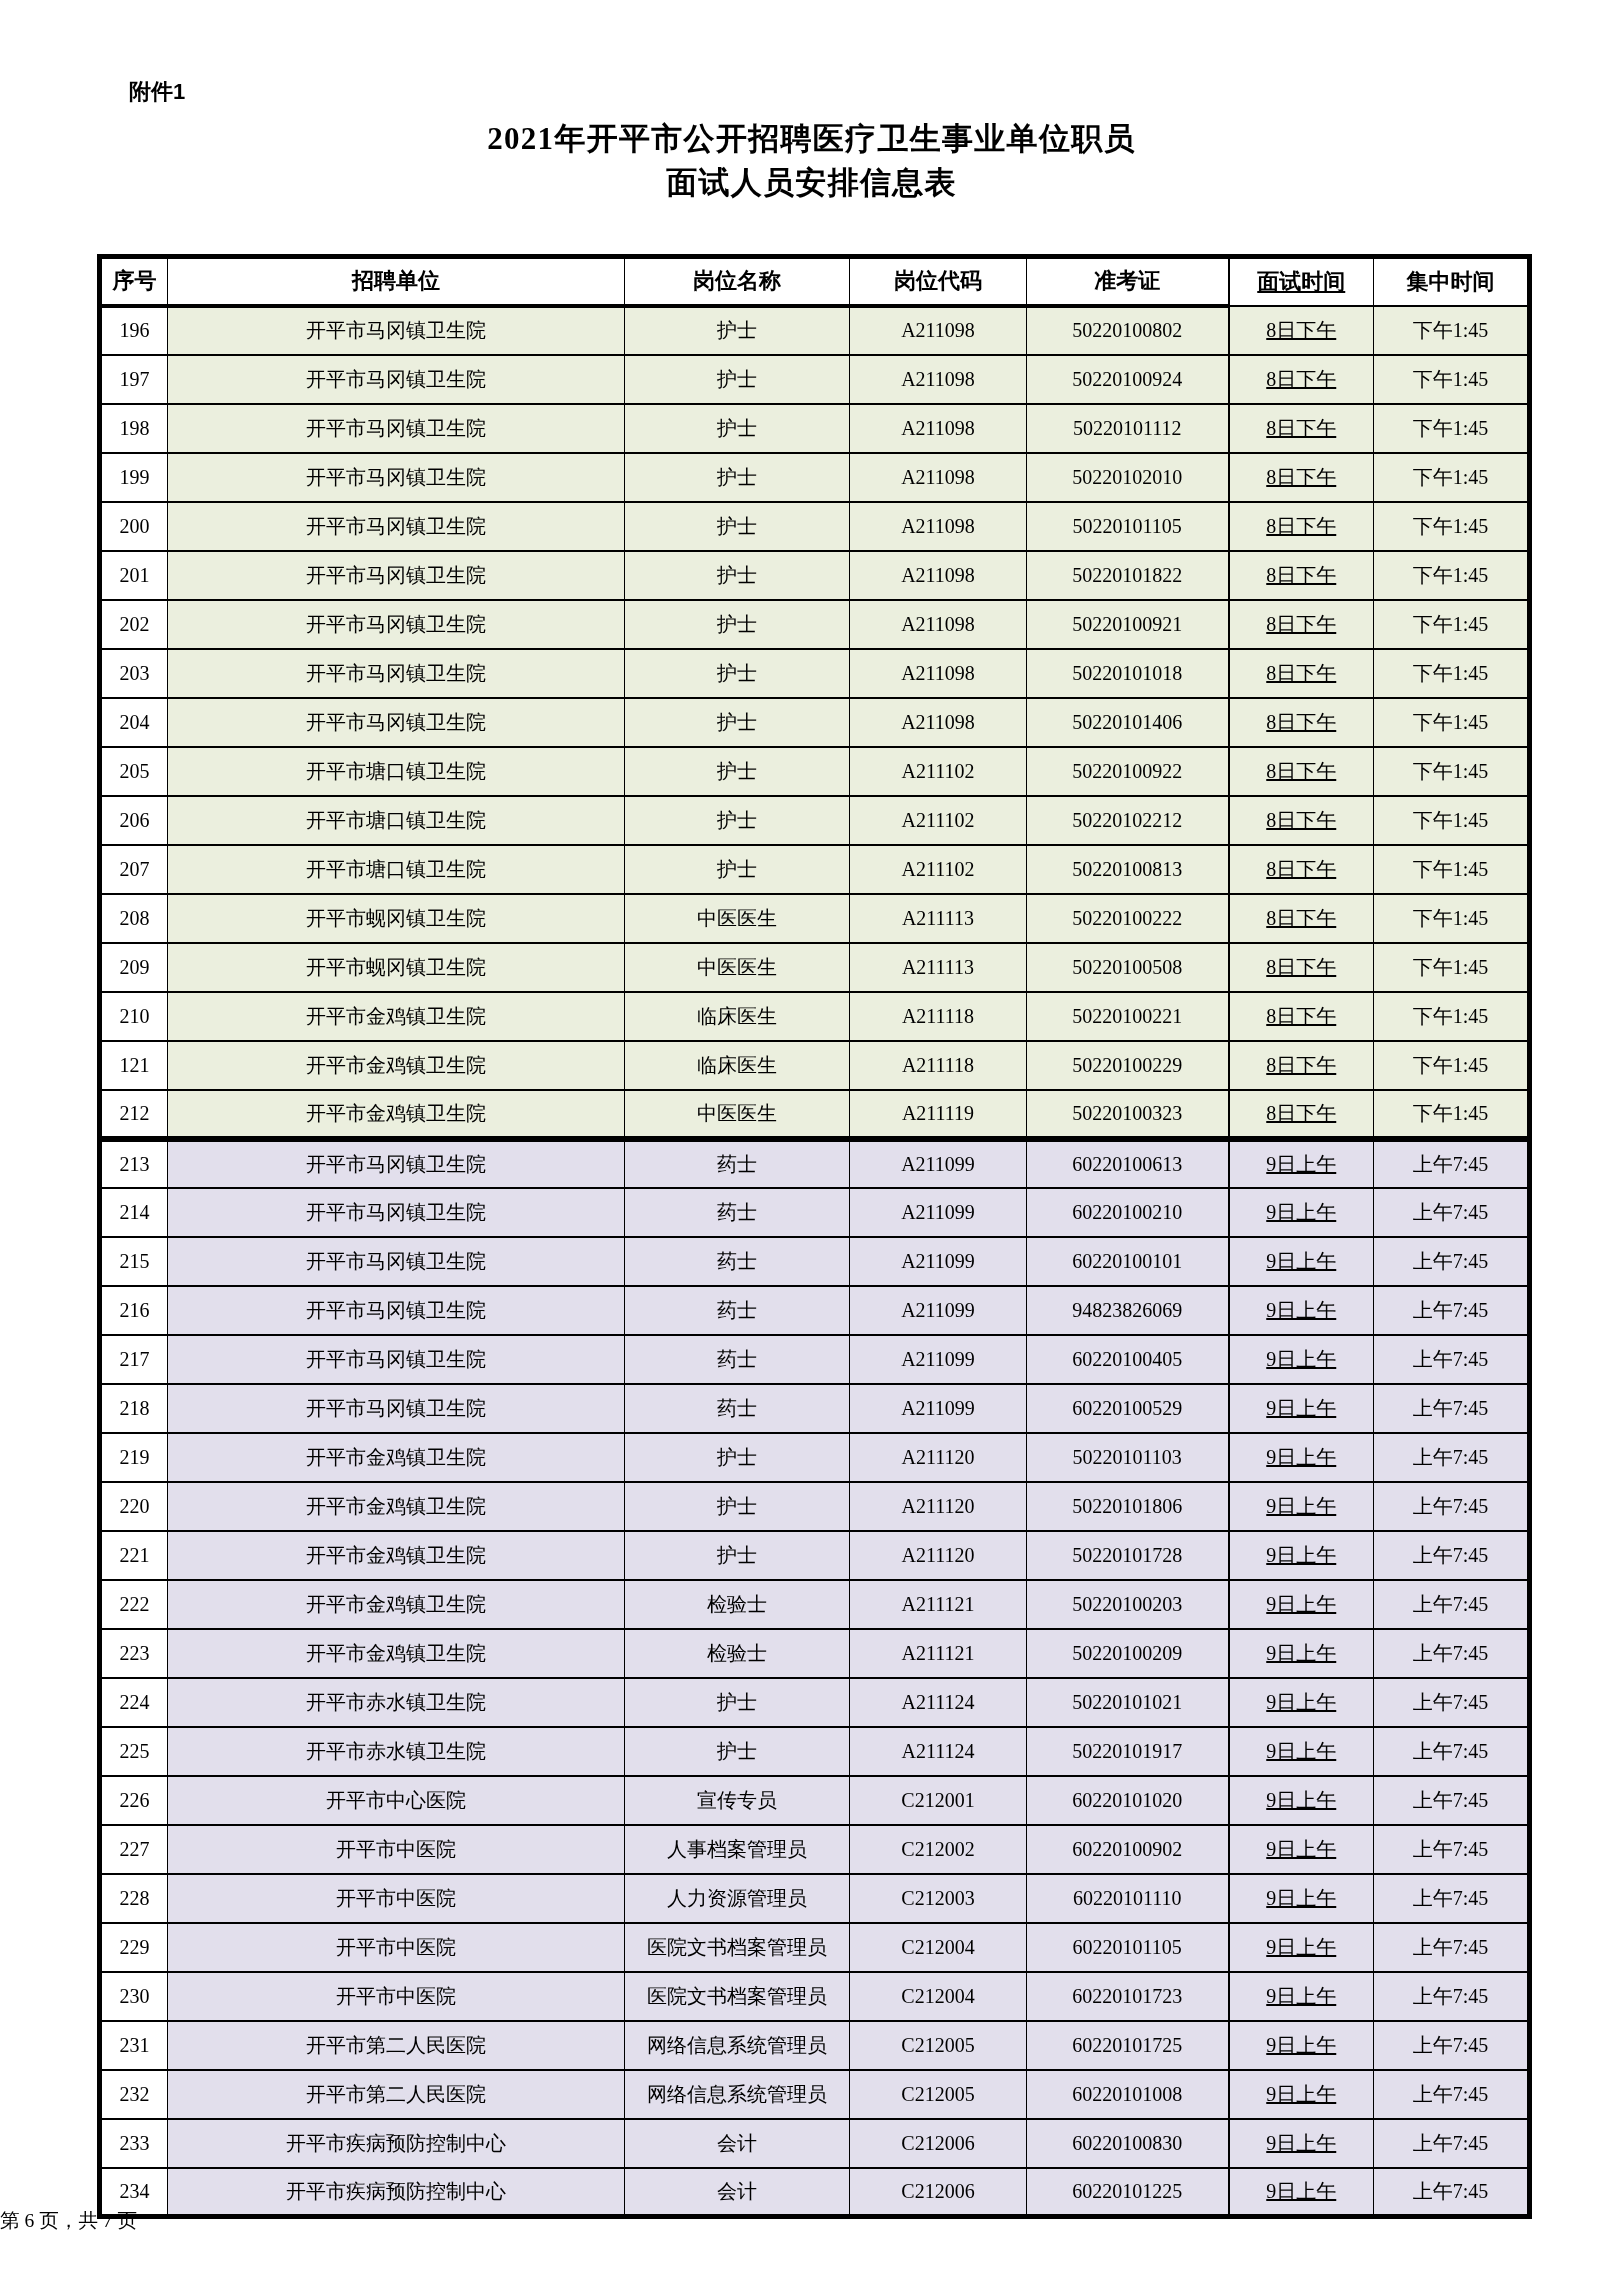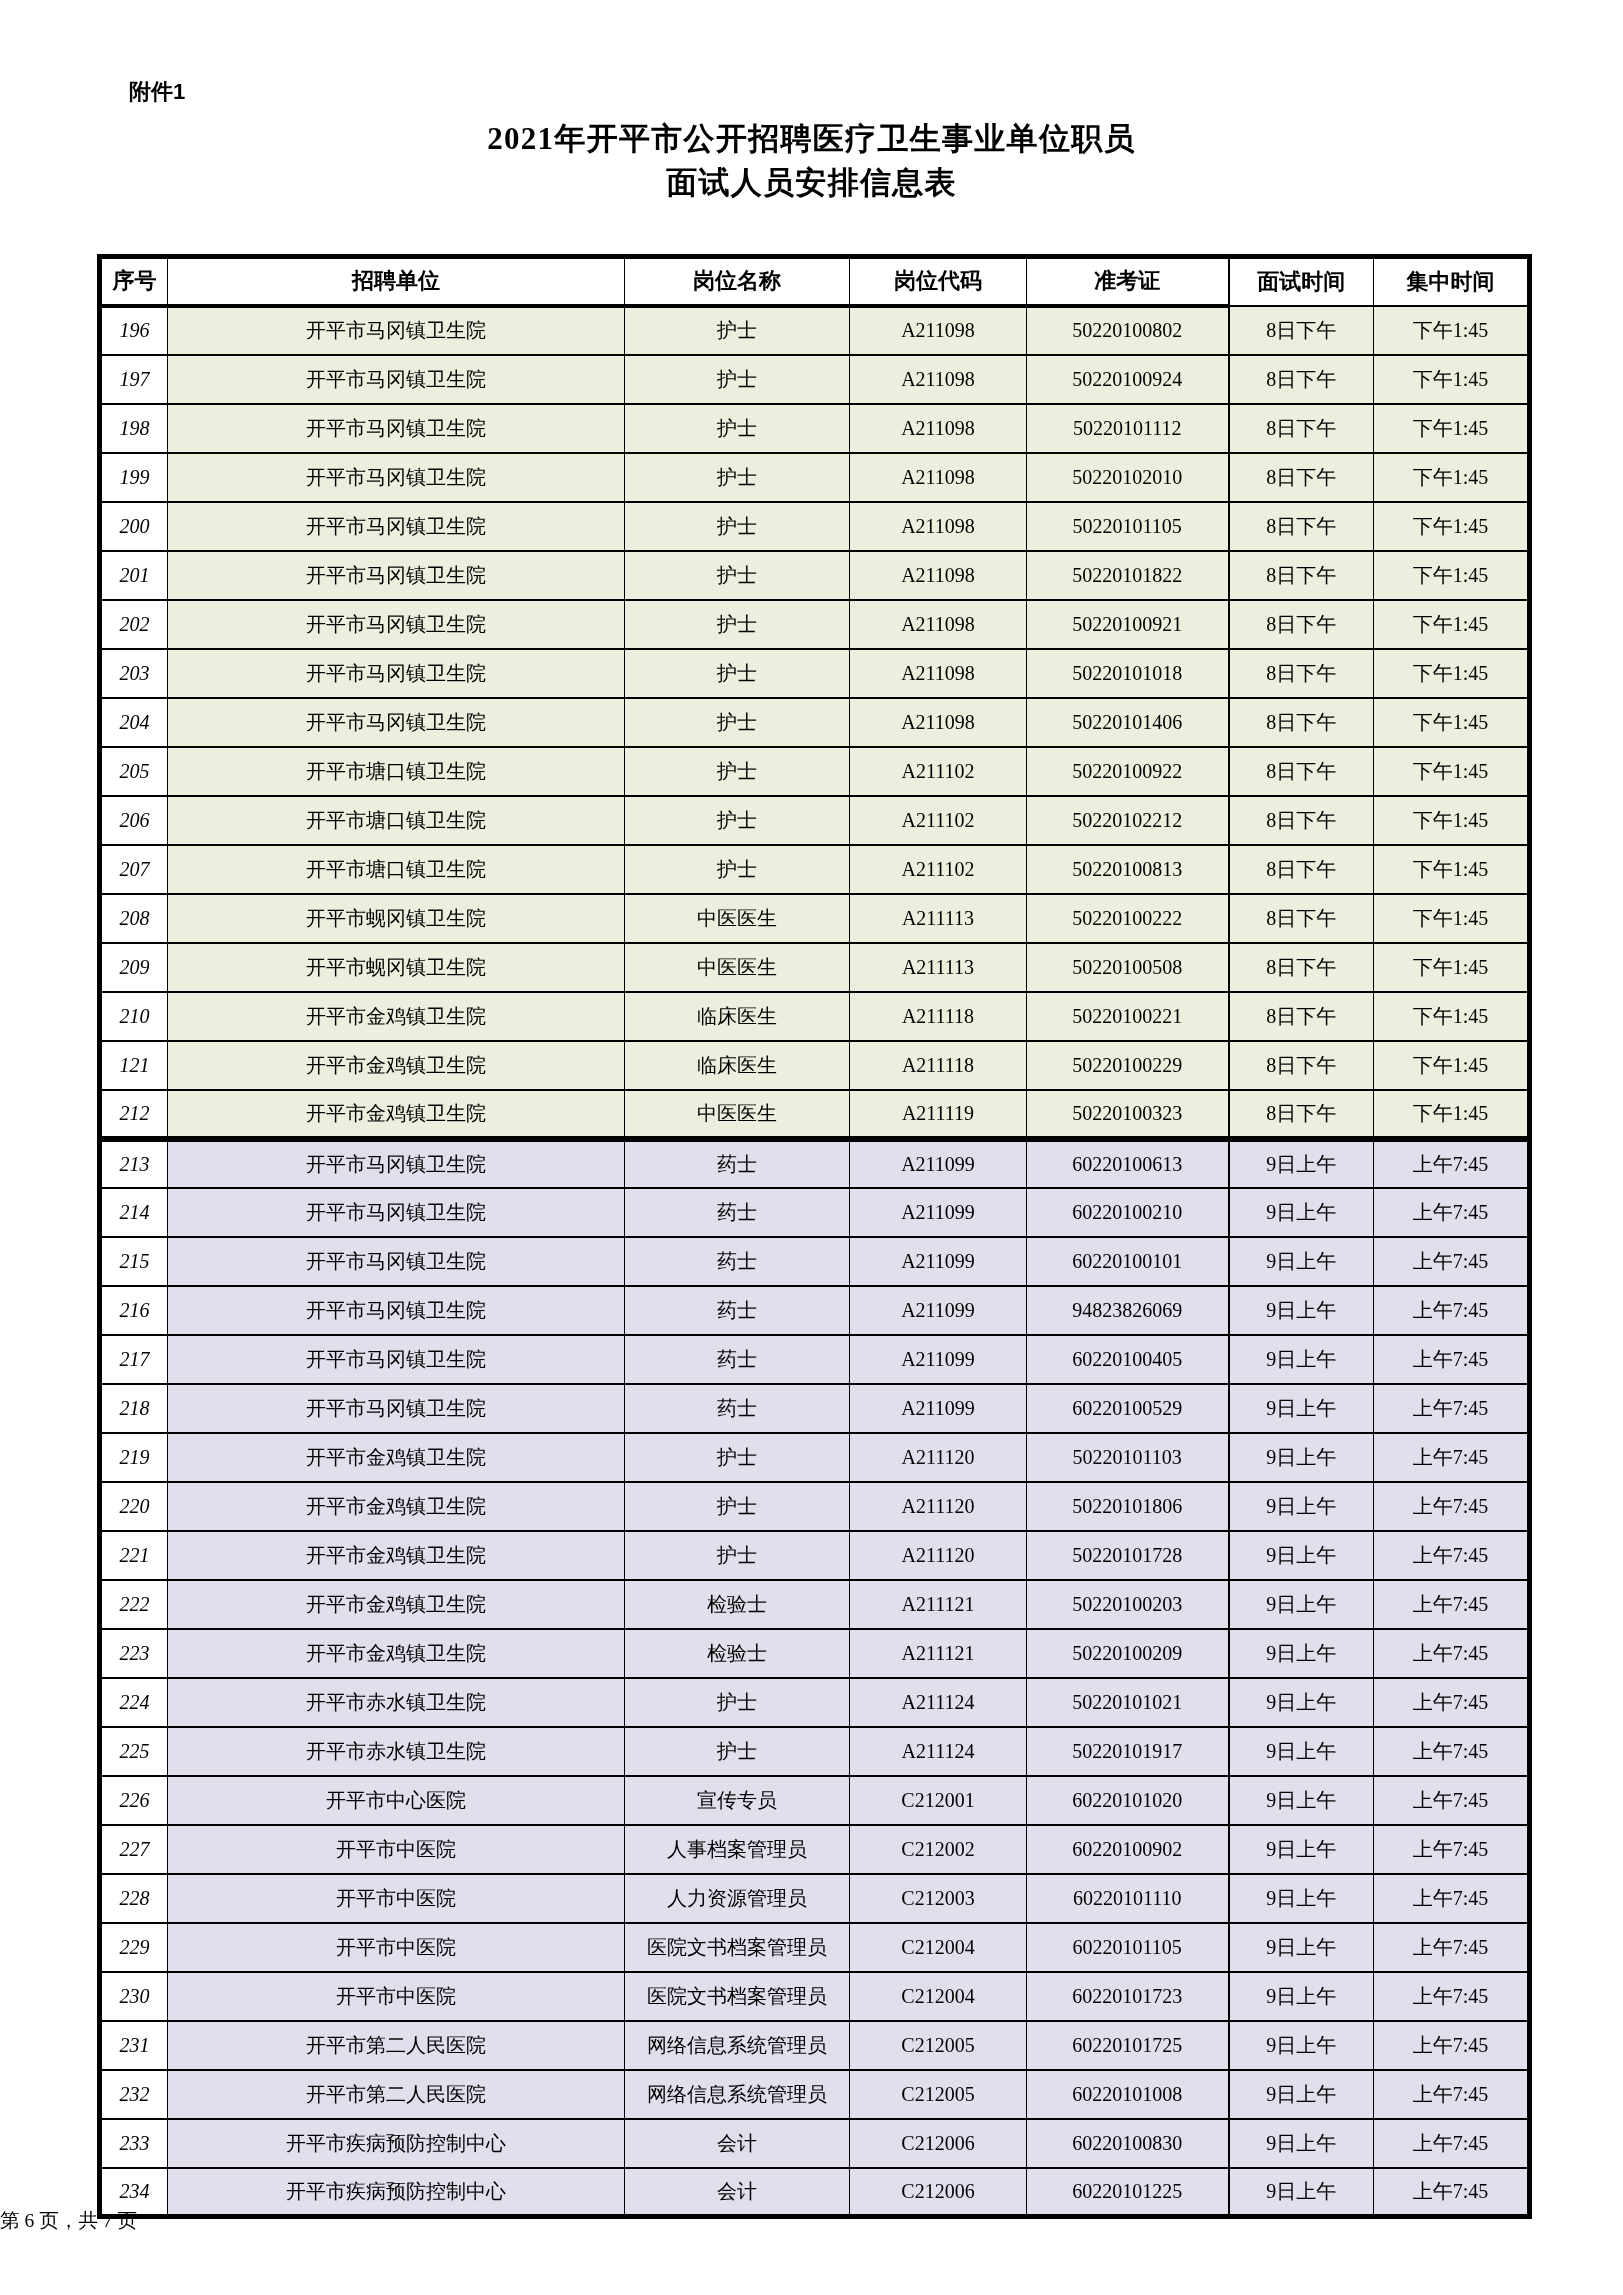--- a/index.html
+++ b/index.html
@@ -63,25 +63,25 @@
     border-bottom-width: 4.6px;
   }
   
   thead th:nth-child(6), thead th:nth-child(7) { border-bottom-width: 1.3px; }
   tbody tr { height: 49px; }
   tbody td {
     font-size: 20px;
     border-top-width: 2.6px;
     border-bottom-width: 2.6px;
   }
-  th:nth-child(6), td:nth-child(6) { border-left-width: 2.6px; }
+  th:nth-child(6), td:nth-child(6) { border-left-width: 2.6px; text-decoration: underline; }
   tbody td:first-child { background: #ffffff; }
   tr.sec-a td { background: #ebefde; }
   tr.sec-b td { background: #e2dfec; }
-  tr.sec-a td:first-child, tr.sec-b td:first-child { background: #ffffff; font-style: italic; }
+  tr.sec-a td:first-child, tr.sec-b td:first-child { background: #ffffff; }
   tr.section-start td { border-top-width: 6.5px; }
   .footer {
     position: absolute;
     left: 0;
     top: 2207px;
     width: 100%;
     font-size: 19.6px;
   }
 </style>
 </head>

